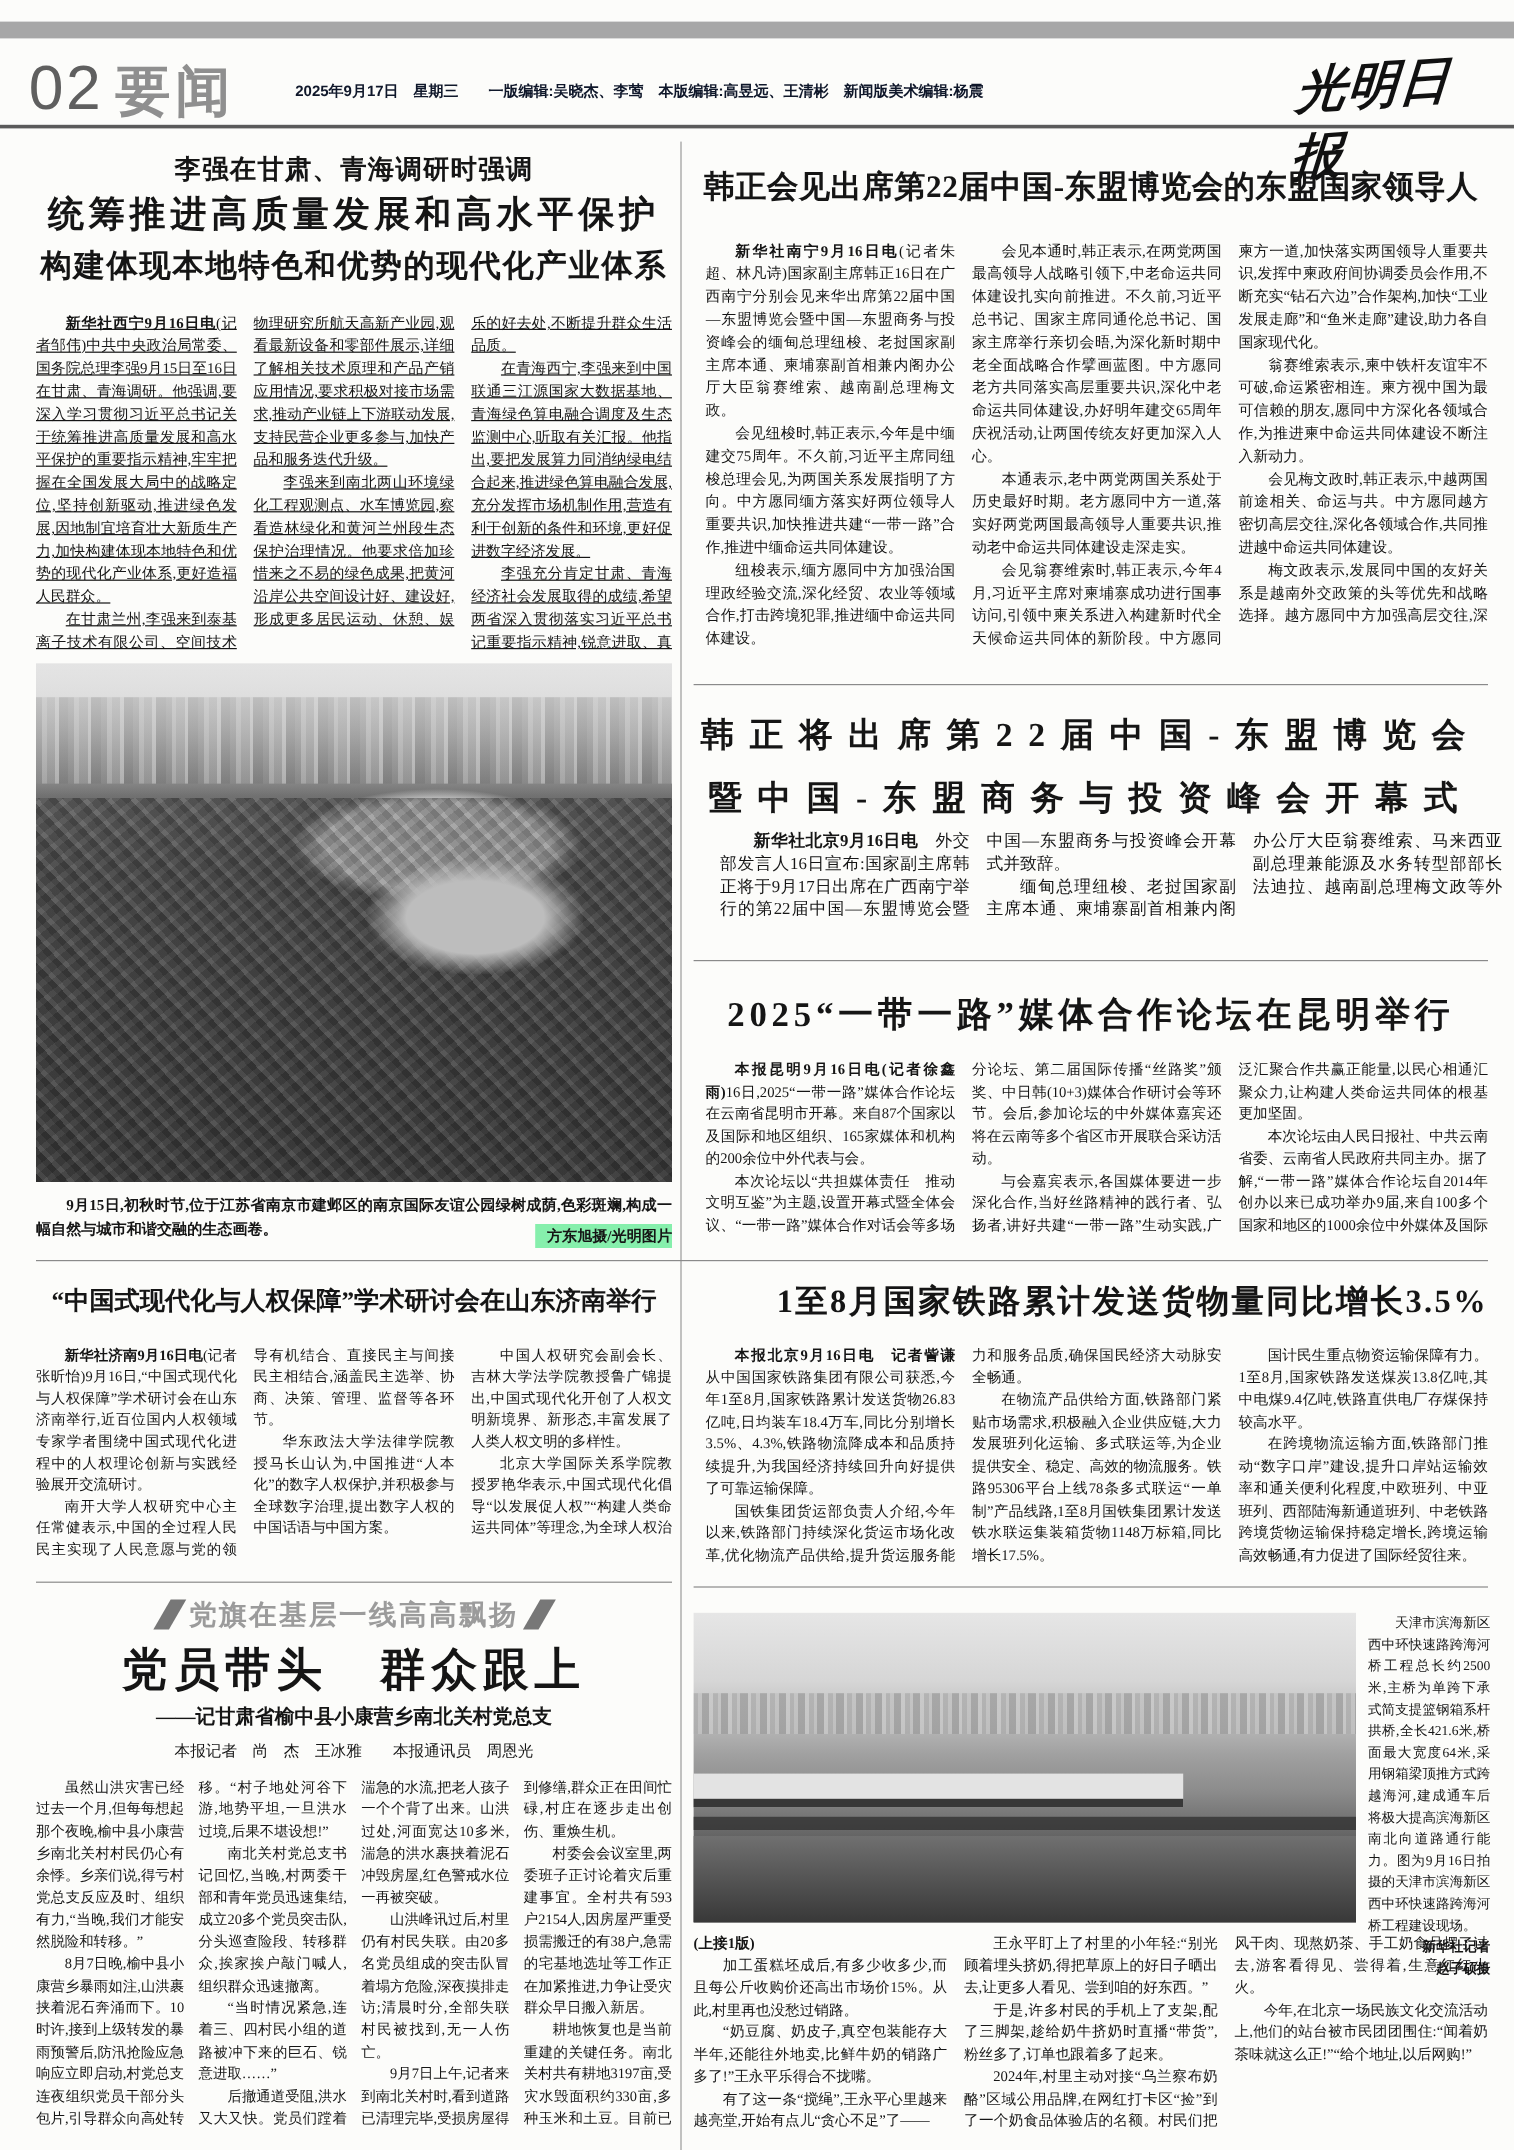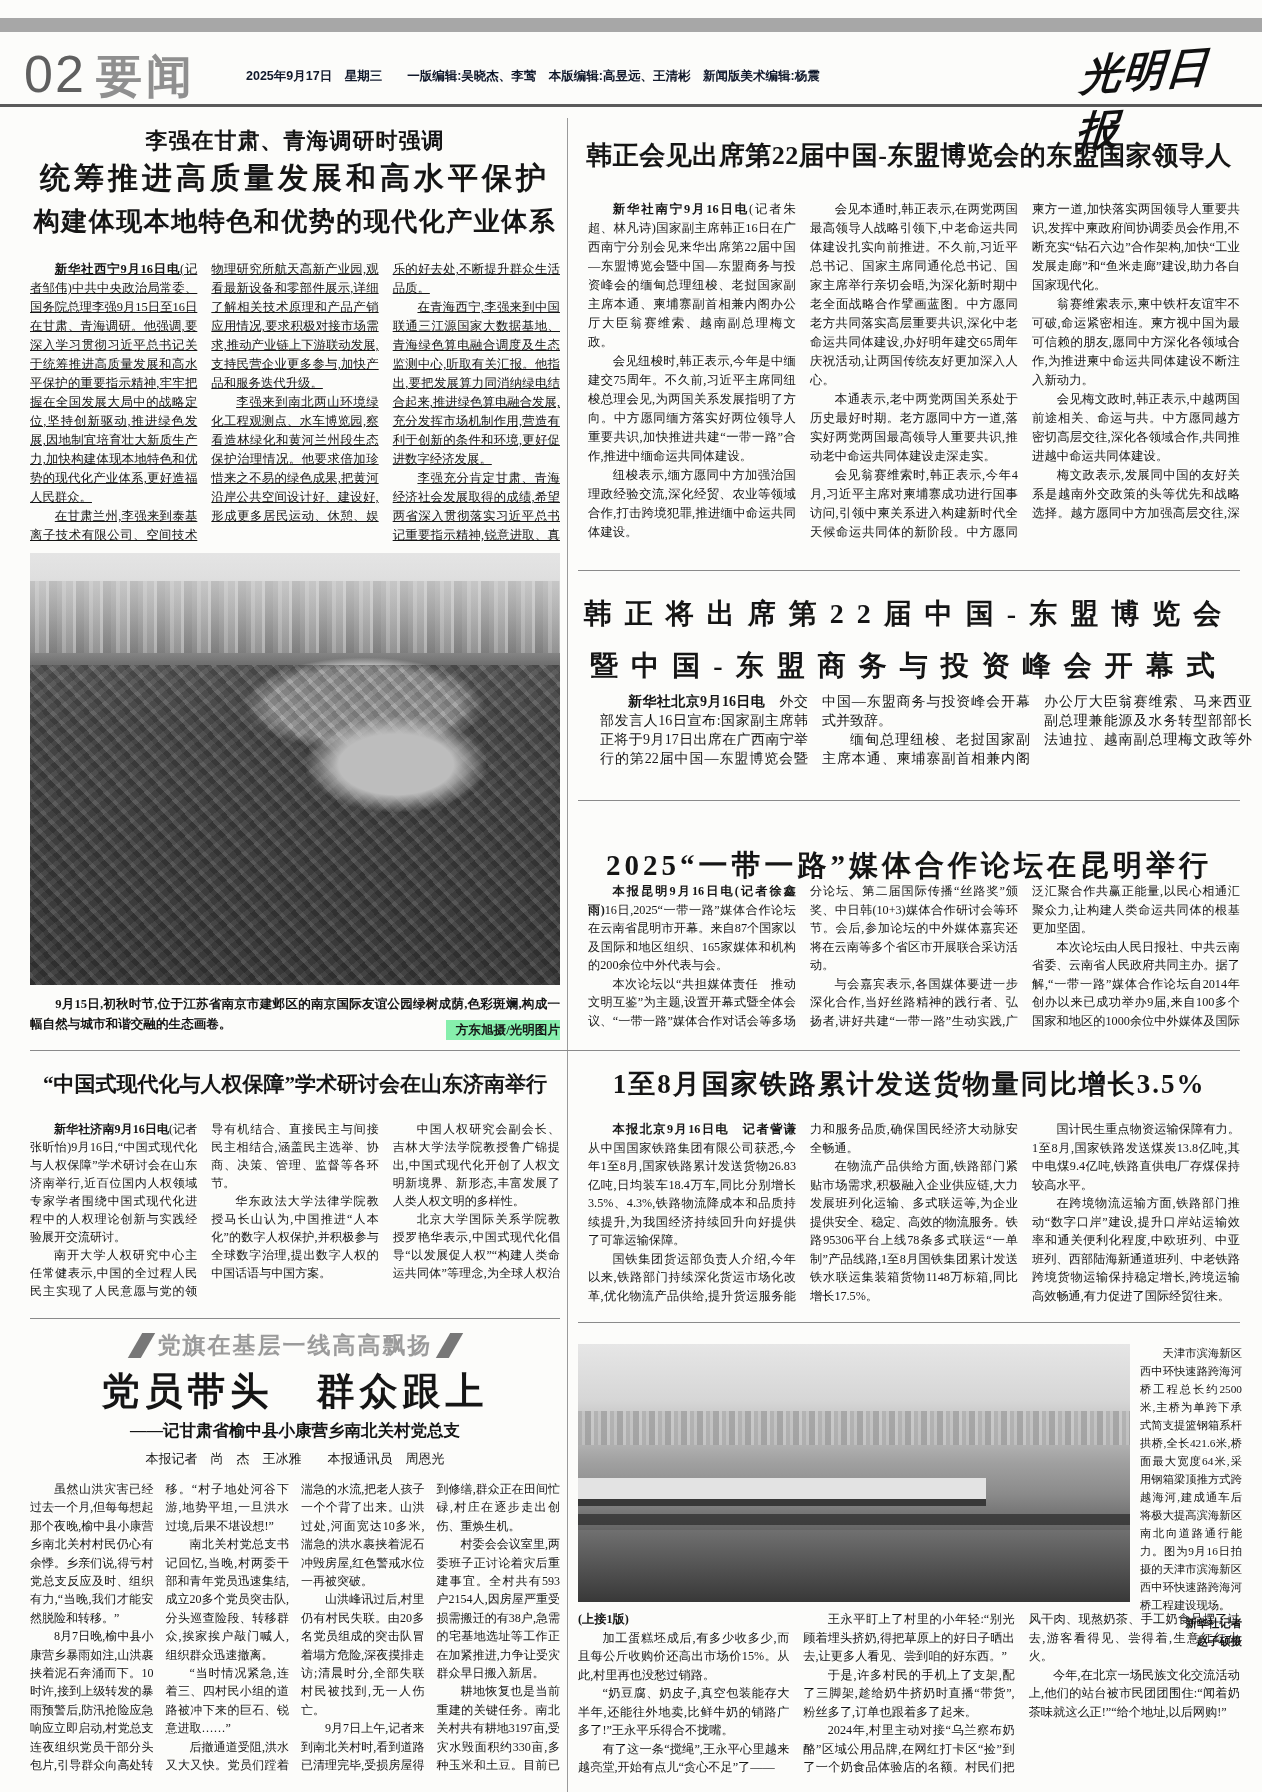--- a/index.html
+++ b/index.html
@@ -46,23 +46,23 @@
                   repeating-linear-gradient(-38deg,rgba(40,40,40,.25) 0 7px,rgba(120,120,120,.2) 7px 12px);}
   .pk-lawn{position:absolute;left:52%;top:38%;width:34%;height:22%;background:radial-gradient(ellipse at center,#bdbdbd 0 45%,rgba(189,189,189,0) 72%);}
   .caption-park{left:30px;top:994px;width:530px;height:48px;font-size:12.6px;line-height:20px;font-weight:bold;text-align:justify;}
   .caption-park .cap-text{text-indent:2em;display:block;padding-right:0;}
   .caption-park .credit{position:absolute;right:0;bottom:2px;background:#86efac;padding-left:10px;font-weight:bold;}
   
   .hl-hzmeet{left:578px;top:138px;width:662px;text-align:center;font-size:26px;font-weight:900;letter-spacing:.5px;}
   .hzmeet-body{left:588px;top:200px;width:652px;height:360px;font-size:12.4px;line-height:19px;}
   .hl-hzatt{left:578px;top:588px;width:662px;text-align:center;font-size:28px;font-weight:900;letter-spacing:13px;line-height:52px;}
   .hzatt-body{left:588px;top:692px;width:652px;height:80px;font-size:14px;line-height:19px;margin-left:12px;}
-  .hl-belt{left:578px;top:826px;width:662px;text-align:center;font-size:29px;font-weight:900;letter-spacing:4px;margin-top:20px;}
+  .hl-belt{left:578px;top:826px;width:662px;text-align:center;font-size:29px;font-weight:900;letter-spacing:4px;}
   .belt-body{left:588px;top:882px;width:652px;height:158px;font-size:12.2px;line-height:18.5px;}
-  .hl-rail{left:578px;top:1066px;width:662px;text-align:center;font-size:27px;font-weight:900;letter-spacing:2px;}
+  .hl-rail{left:578px;top:1066px;width:662px;text-align:right;font-size:27px;font-weight:900;letter-spacing:2px;}
   .rail-body{left:588px;top:1120px;width:652px;height:202px;font-size:12.2px;line-height:18.5px;}
   
   .hl-hr{left:30px;top:1070px;width:530px;text-align:center;font-size:21px;font-weight:900;}
   .hr-body{left:30px;top:1120px;width:530px;height:188px;font-size:12px;line-height:18px;}
   
   .banner{left:30px;top:1330px;width:530px;display:flex;align-items:center;justify-content:center;gap:10px;}
   .banner-text{font-family:"Liberation Sans","DejaVu Sans",sans-serif;font-size:23px;font-weight:bold;color:#9b9b9b;letter-spacing:2px;}
   .slash{width:13px;height:25px;background:#777;transform:skewX(-30deg);}
   .hl-feат{left:30px;top:1366px;width:530px;text-align:center;font-size:38px;font-weight:900;letter-spacing:5px;}
   .feat-sub{left:30px;top:1420px;width:530px;text-align:center;font-size:16.5px;font-weight:bold;}

